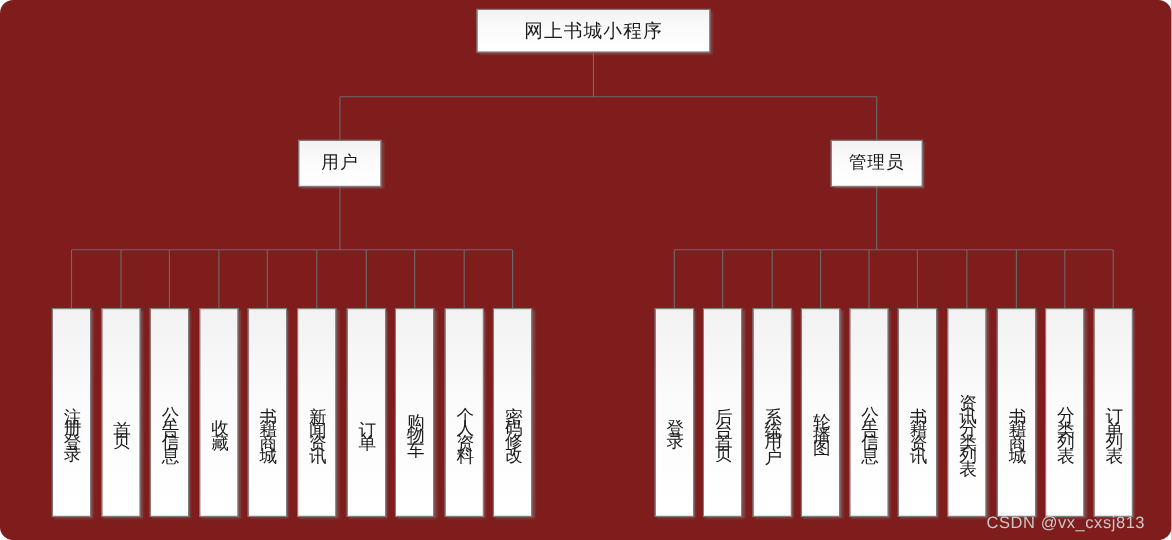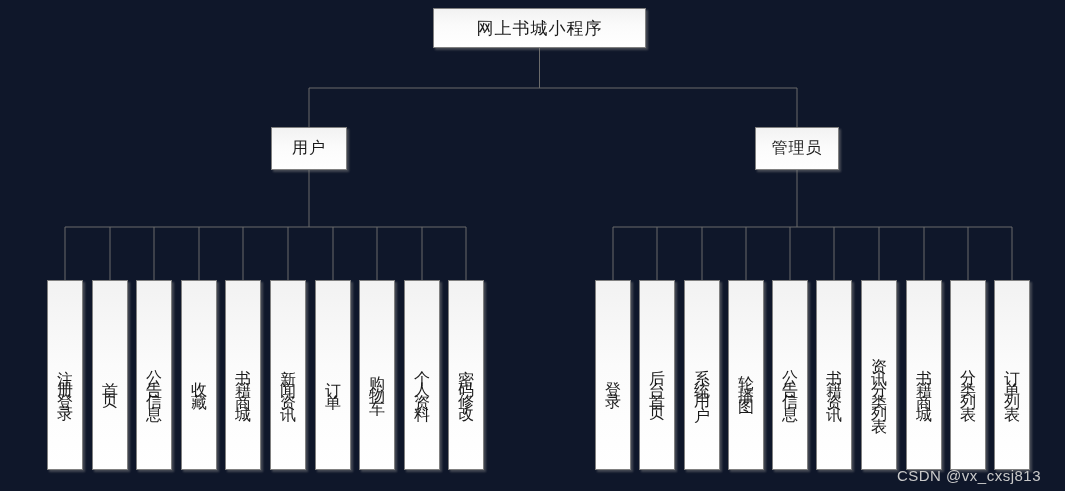--- a/index.html
+++ b/index.html
@@ -1,18 +1,18 @@
 <!DOCTYPE html>
 <html><head>
 <meta charset="utf-8">
 <style>
   html,body{margin:0;padding:0;background:#fff;}
   #stage{
-    position:relative;width:1065px;height:491px;background:#0f172a;overflow:hidden;
-    font-family:"Liberation Serif","DejaVu Serif",serif;color:#1a1a1a;
+    position:relative;width:1065px;height:491px;background:#7f1d1d;overflow:hidden;
+    font-family:"Liberation Serif","DejaVu Serif",serif;color:#1a1a1a;border-radius:12px;
   }
   #connectors{position:absolute;left:0;top:0;z-index:1;}
   .node{
     position:absolute;box-sizing:border-box;z-index:2;
     border:1px solid #808080;
     background:linear-gradient(180deg,#f2f2f2 0%,#fbfbfb 45%,#ffffff 100%);
     box-shadow:2px 2px 2px rgba(130,130,130,0.45);
     display:flex;align-items:center;justify-content:center;
     text-align:center;
   }

